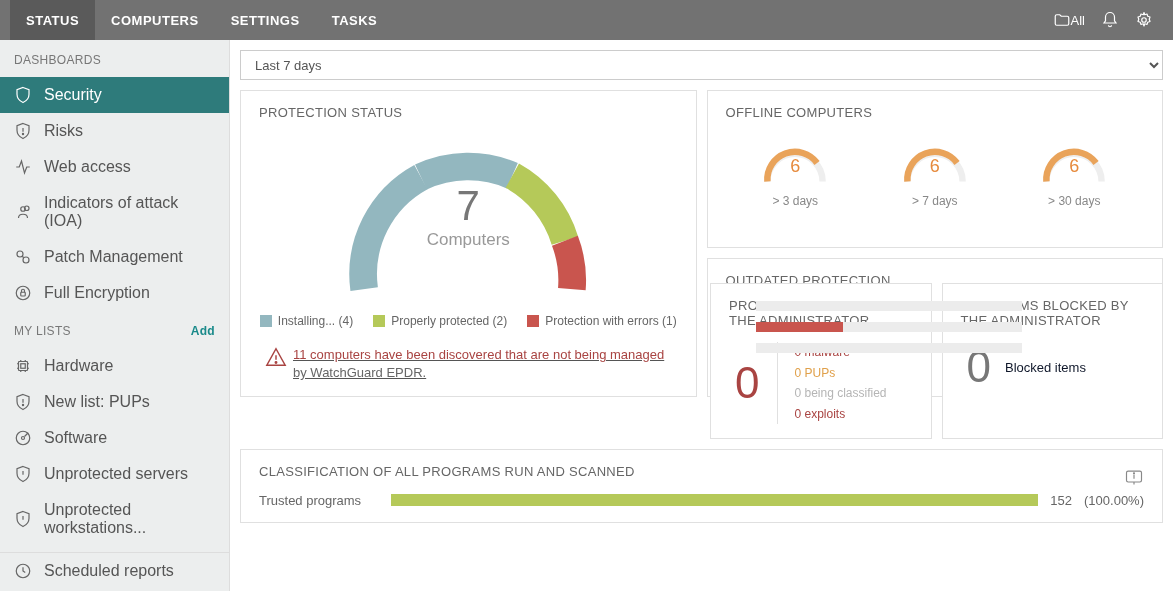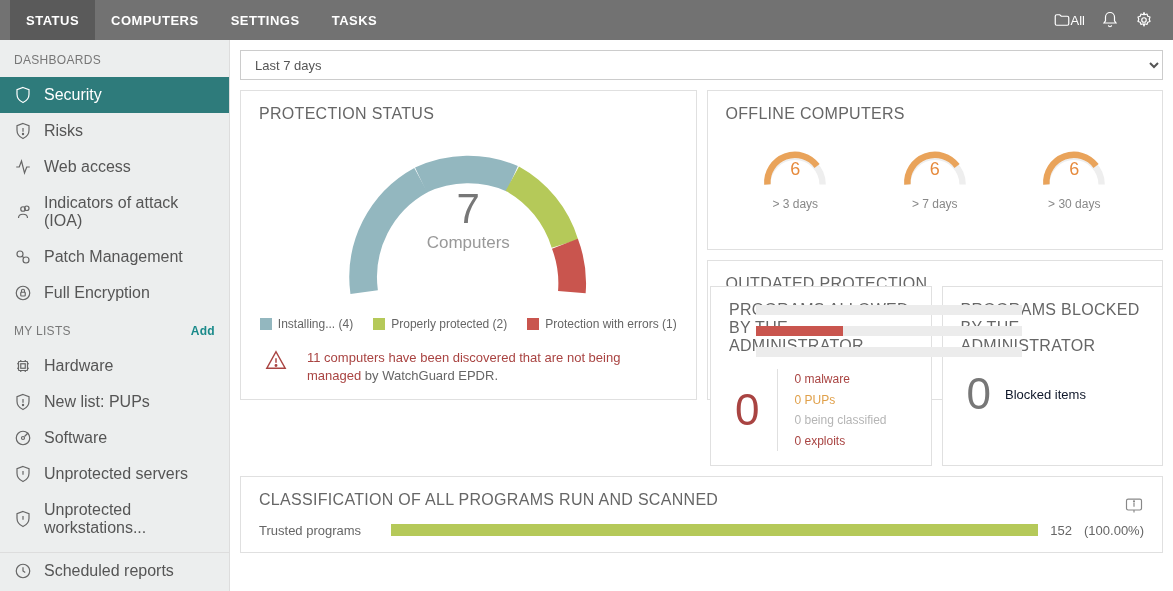--- a/index.html
+++ b/index.html
@@ -21,35 +21,35 @@
 .sidebar .item .icon { width: 18px; height: 18px; display: flex; align-items: center; justify-content: center; flex-shrink: 0; }
 .sidebar .item.top-border { border-top: 1px solid #ddd; }
 
 .main { flex: 1; background: #fff; overflow-y: auto; padding: 10px; }
 
 .filter-row { margin-bottom: 10px; }
 .filter-select { width: 100%; height: 30px; border: 1px solid #ccc; padding: 0 10px; font-size: 13px; color: #555; background: #fff; }
 
 .dash-grid { display: grid; grid-template-columns: 1fr 1fr; gap: 10px; }
 .panel { border: 1px solid #e0e0e0; padding: 14px 18px; background: #fff; }
-.panel-title { font-size: 16px; color: #666; letter-spacing: 0.3px; margin-bottom: 10px; }
+.panel-title { font-size: 13px; color: #666; letter-spacing: 0.3px; margin-bottom: 10px; }
 .panel-full { grid-column: 1 / -1; }
 
 
 .prot-panel { position: relative; }
 .gauge-wrap { display: flex; flex-direction: column; align-items: center; margin-top: 8px; }
 .gauge { position: relative; width: 280px; height: 180px; }
 .gauge svg { width: 100%; height: 100%; }
 .gauge-center { position: absolute; top: 48%; left: 50%; transform: translate(-50%, -50%); text-align: center; }
 .gauge-center .num { font-size: 42px; color: #777; font-weight: 300; }
 .gauge-center .lbl { font-size: 17px; color: #999; }
 .legend { display: flex; gap: 20px; justify-content: center; font-size: 12px; color: #666; margin-top: 4px; }
 .legend-item { display: flex; align-items: center; gap: 6px; }
 .legend-sw { width: 12px; height: 12px; }
-.warning-row { display: flex; align-items: flex-start; gap: 20px; margin-top: 18px; padding: 0 6px; }
+.warning-row { display: flex; align-items: flex-start; gap: 6px; margin-top: 18px; padding: 0 6px; text-decoration: underline; }
 .warning-icon { color: #a94442; flex-shrink: 0; }
 .warning-text { font-size: 13px; color: #666; line-height: 1.4; }
 .warning-text .red { color: #a94442; }
 
 
 .offline-row { display: flex; justify-content: space-around; padding: 10px 0 4px; }
 .mini-gauge { display: flex; flex-direction: column; align-items: center; gap: 8px; }
 .mini-gauge .circle { position: relative; width: 74px; height: 46px; }
 .mini-gauge .circle svg { width: 100%; height: 100%; }
 .mini-gauge .num { position: absolute; top: 56%; left: 50%; transform: translate(-50%, -50%); font-size: 18px; color: #e68a3c; }

